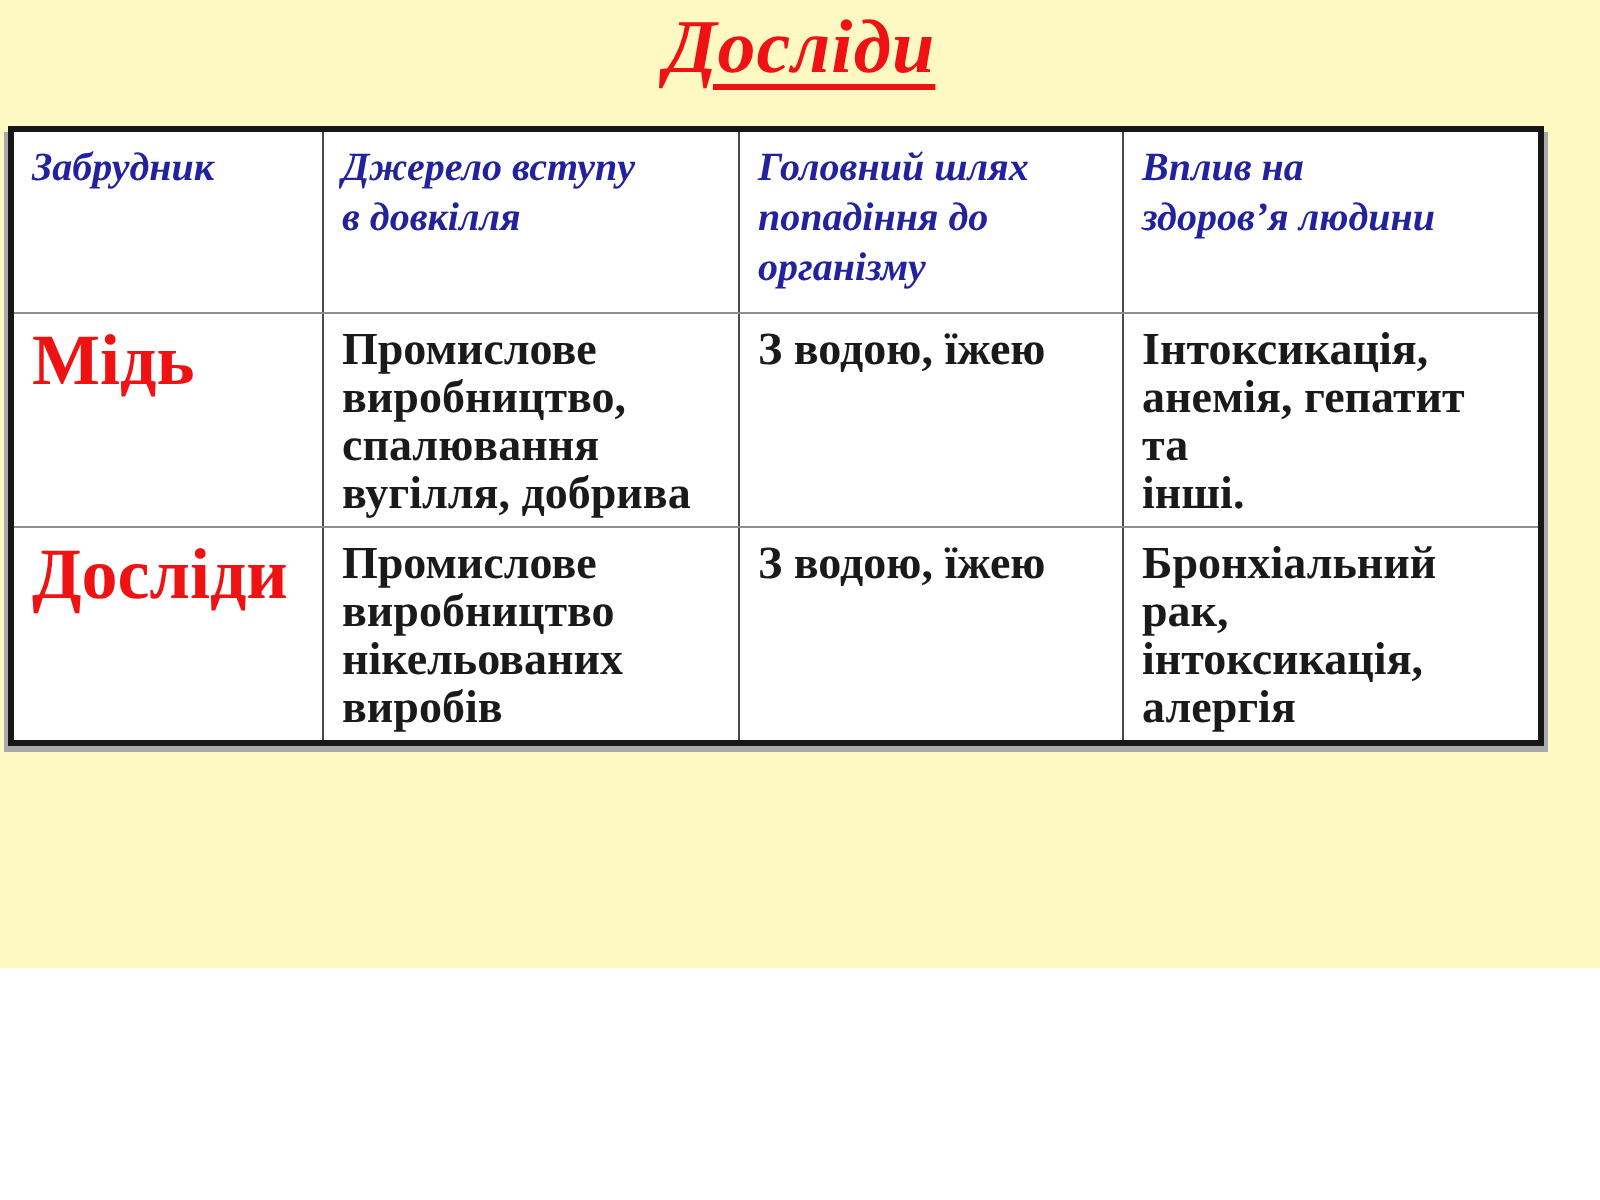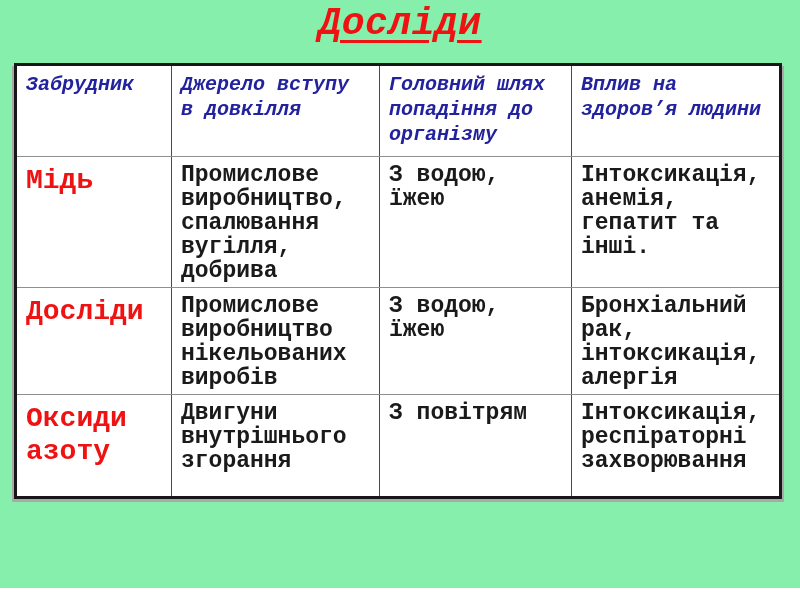--- a/index.html
+++ b/index.html
@@ -1,42 +1,42 @@
 <!DOCTYPE html>
 <html><head>
 <meta charset="utf-8">
 <style>
   * { margin: 0; padding: 0; box-sizing: border-box; }
   html, body { background: #ffffff; }
   .slide {
     position: relative;
     width: 800px;
-    height: 588px;
-    background: #86efac;
+    height: 484px;
+    background: #fef9c3;
     overflow: hidden;
-    font-family: Liberation Mono, monospace;
+    font-family: Liberation Serif, serif;
   }
   .slide-title {
     position: absolute;
     top: 2px;
     left: 0;
     width: 100%;
     text-align: center;
     font-size: 38px;
     font-weight: bold;
     font-style: italic;
     color: #ee1212;
     text-decoration: underline;
     text-decoration-thickness: 3px;
     text-underline-offset: 6px;
     letter-spacing: 0.5px;
   }
   .table-wrap {
     position: absolute;
-    left: 14px;
+    left: 4px;
     top: 63px;
   }
   table.pollutants {
     border-collapse: collapse;
     table-layout: fixed;
     width: 765px;
     background: #ffffff;
     border: 3px solid #171717;
     box-shadow: -2px 3px 0 #a9a9a9, 2px 3px 0 #a9a9a9;
   }
@@ -57,21 +57,21 @@
     line-height: 25px;
   }
   td {
     color: #1a1a1a;
     font-size: 23px;
     font-weight: bold;
     line-height: 24px;
   }
   td.pollutant {
     color: #ee1212;
-    font-size: 28px;
+    font-size: 36px;
     font-weight: bold;
     line-height: 33px;
     padding-top: 7px;
   }
   tr.header-row   { height: 92px;  }
   tr.row-0 { height: 103px; }
   tr.row-1 { height: 105px; }
   tr.row-2 { height: 102px; }
   tr.row-3 { height: 103px; }
 </style>
@@ -120,28 +120,17 @@
           <td>Промислове
 виробництво
 нікельованих
 виробів</td>
           <td>З водою, їжею</td>
           <td>Бронхіальний рак,
 інтоксикація,
 алергія</td>
         </tr>
 
-        <tr class="row-3">
-          <td class="pollutant">Оксиди
-азоту</td>
-          <td>Двигуни
-внутрішнього
-згорання</td>
-          <td>З повітрям</td>
-          <td>Інтоксикація,
-респіраторні
-захворювання</td>
-        </tr>
       </tbody>
     </table>
   </div>
 
 </div>
 
 </body></html>

